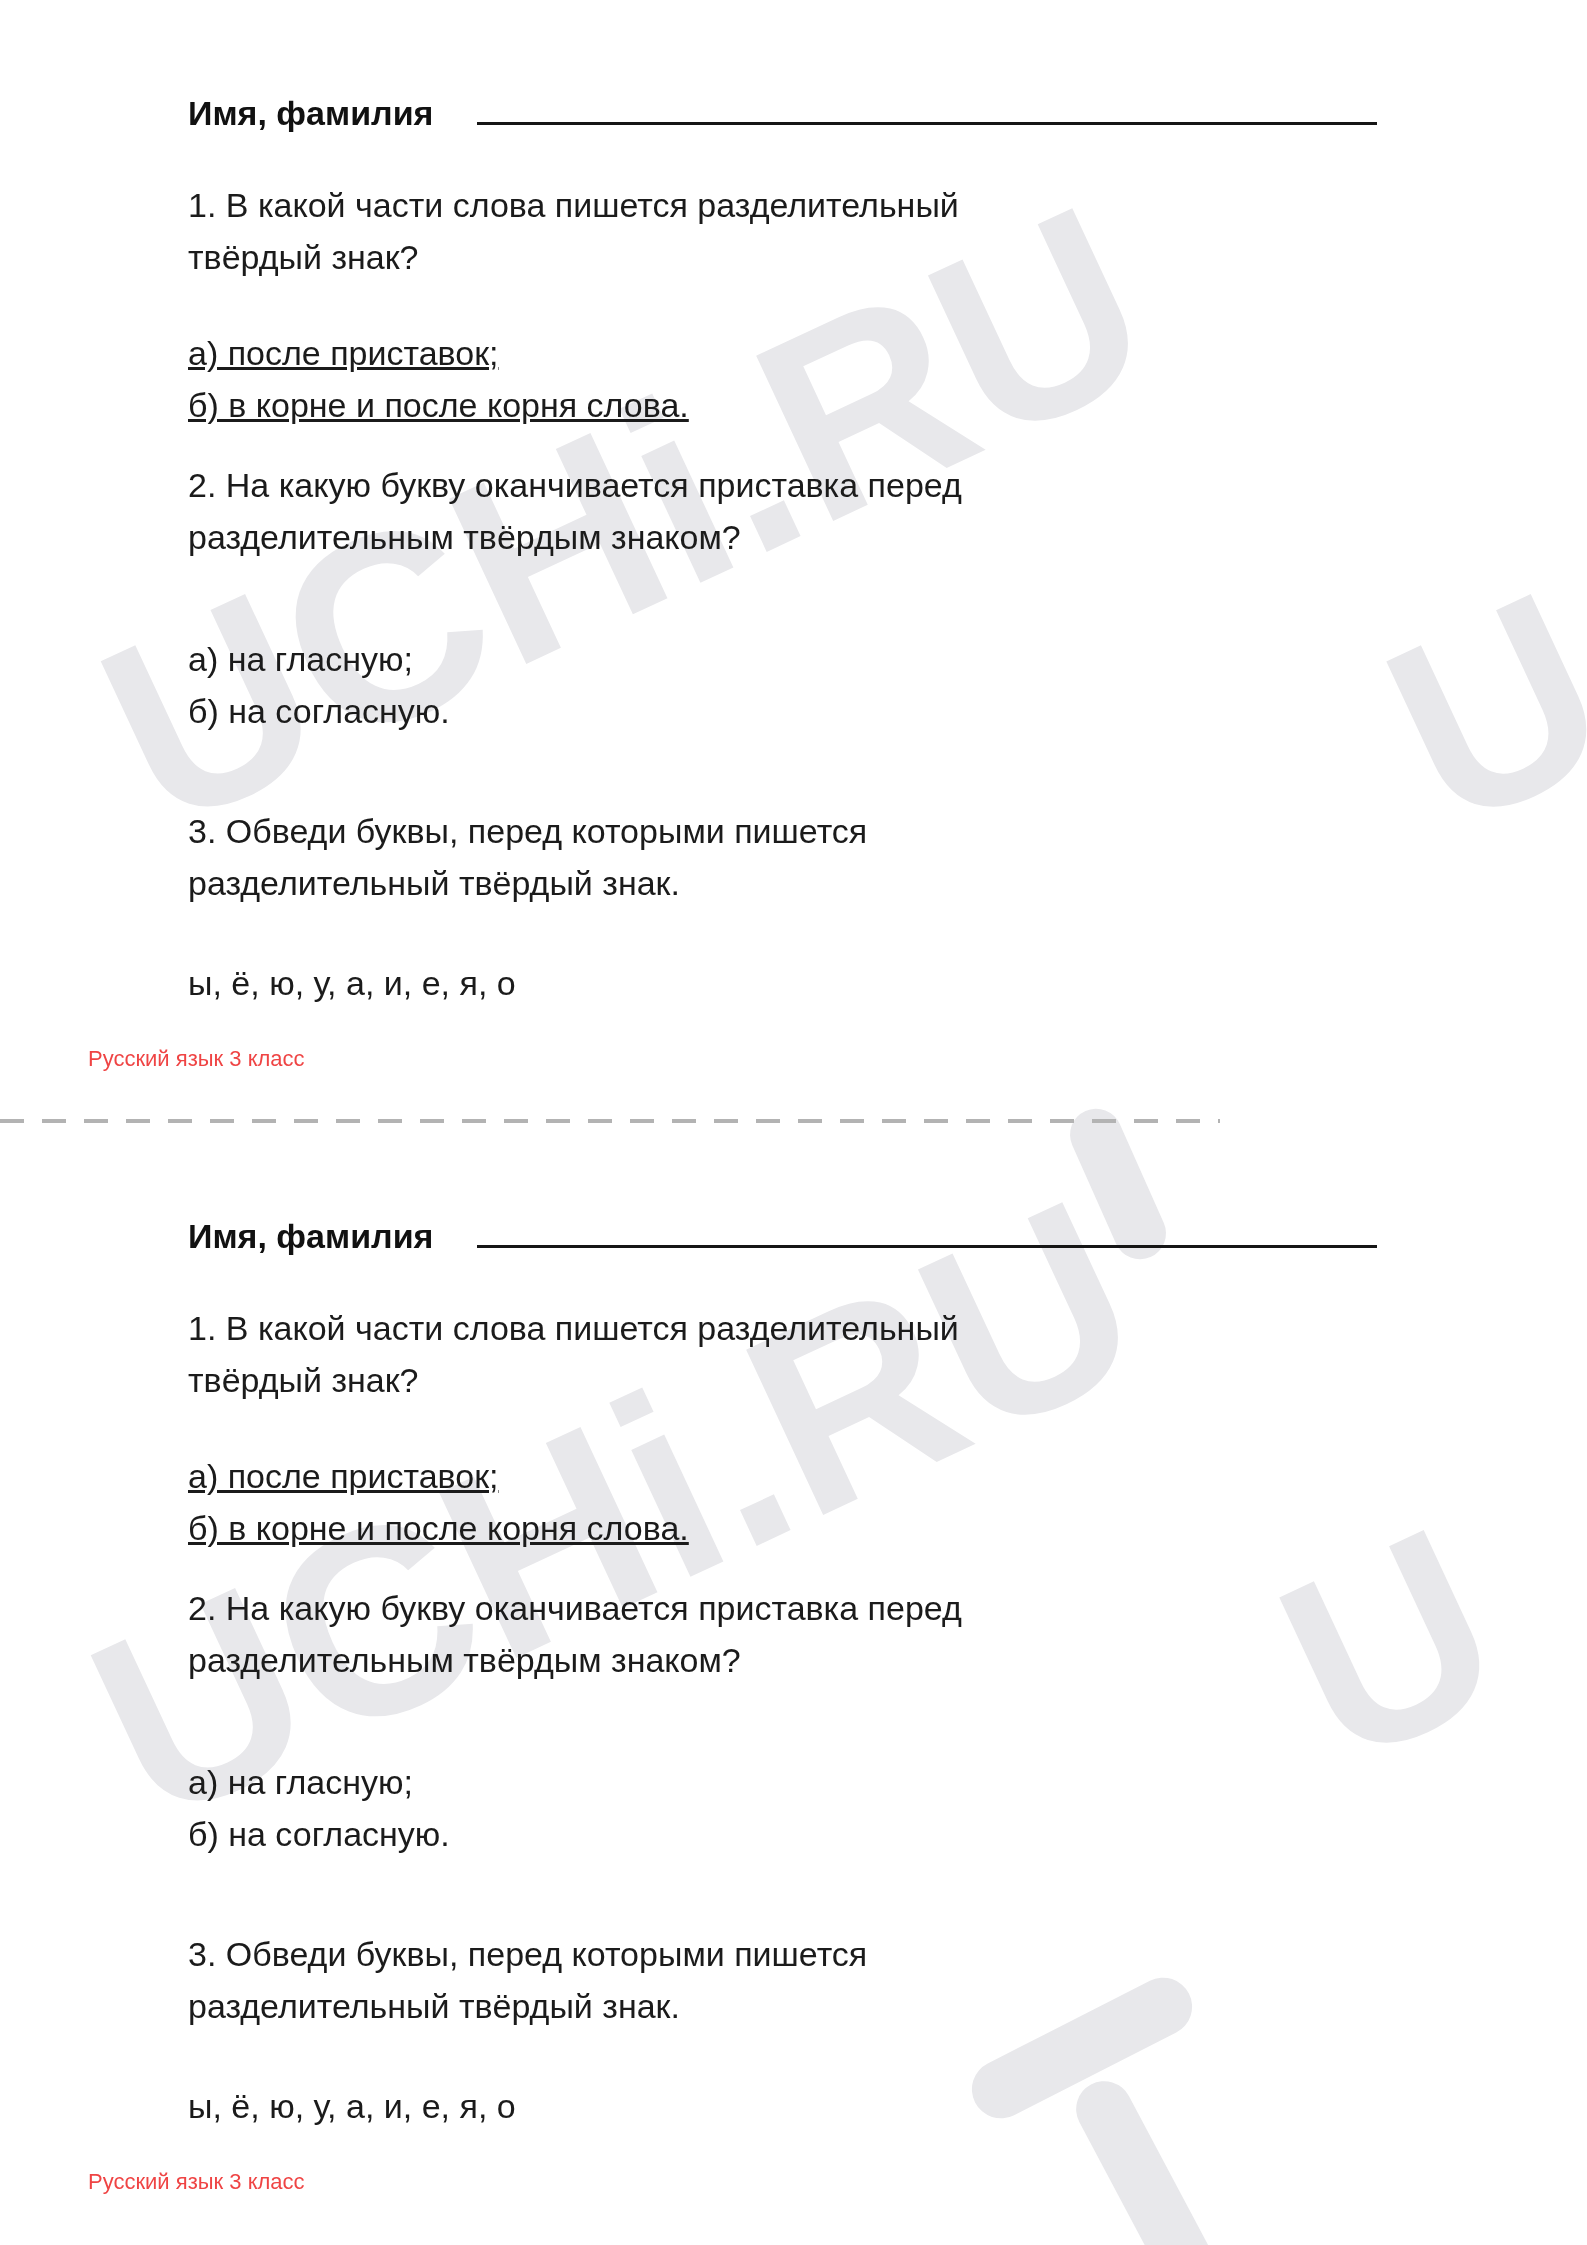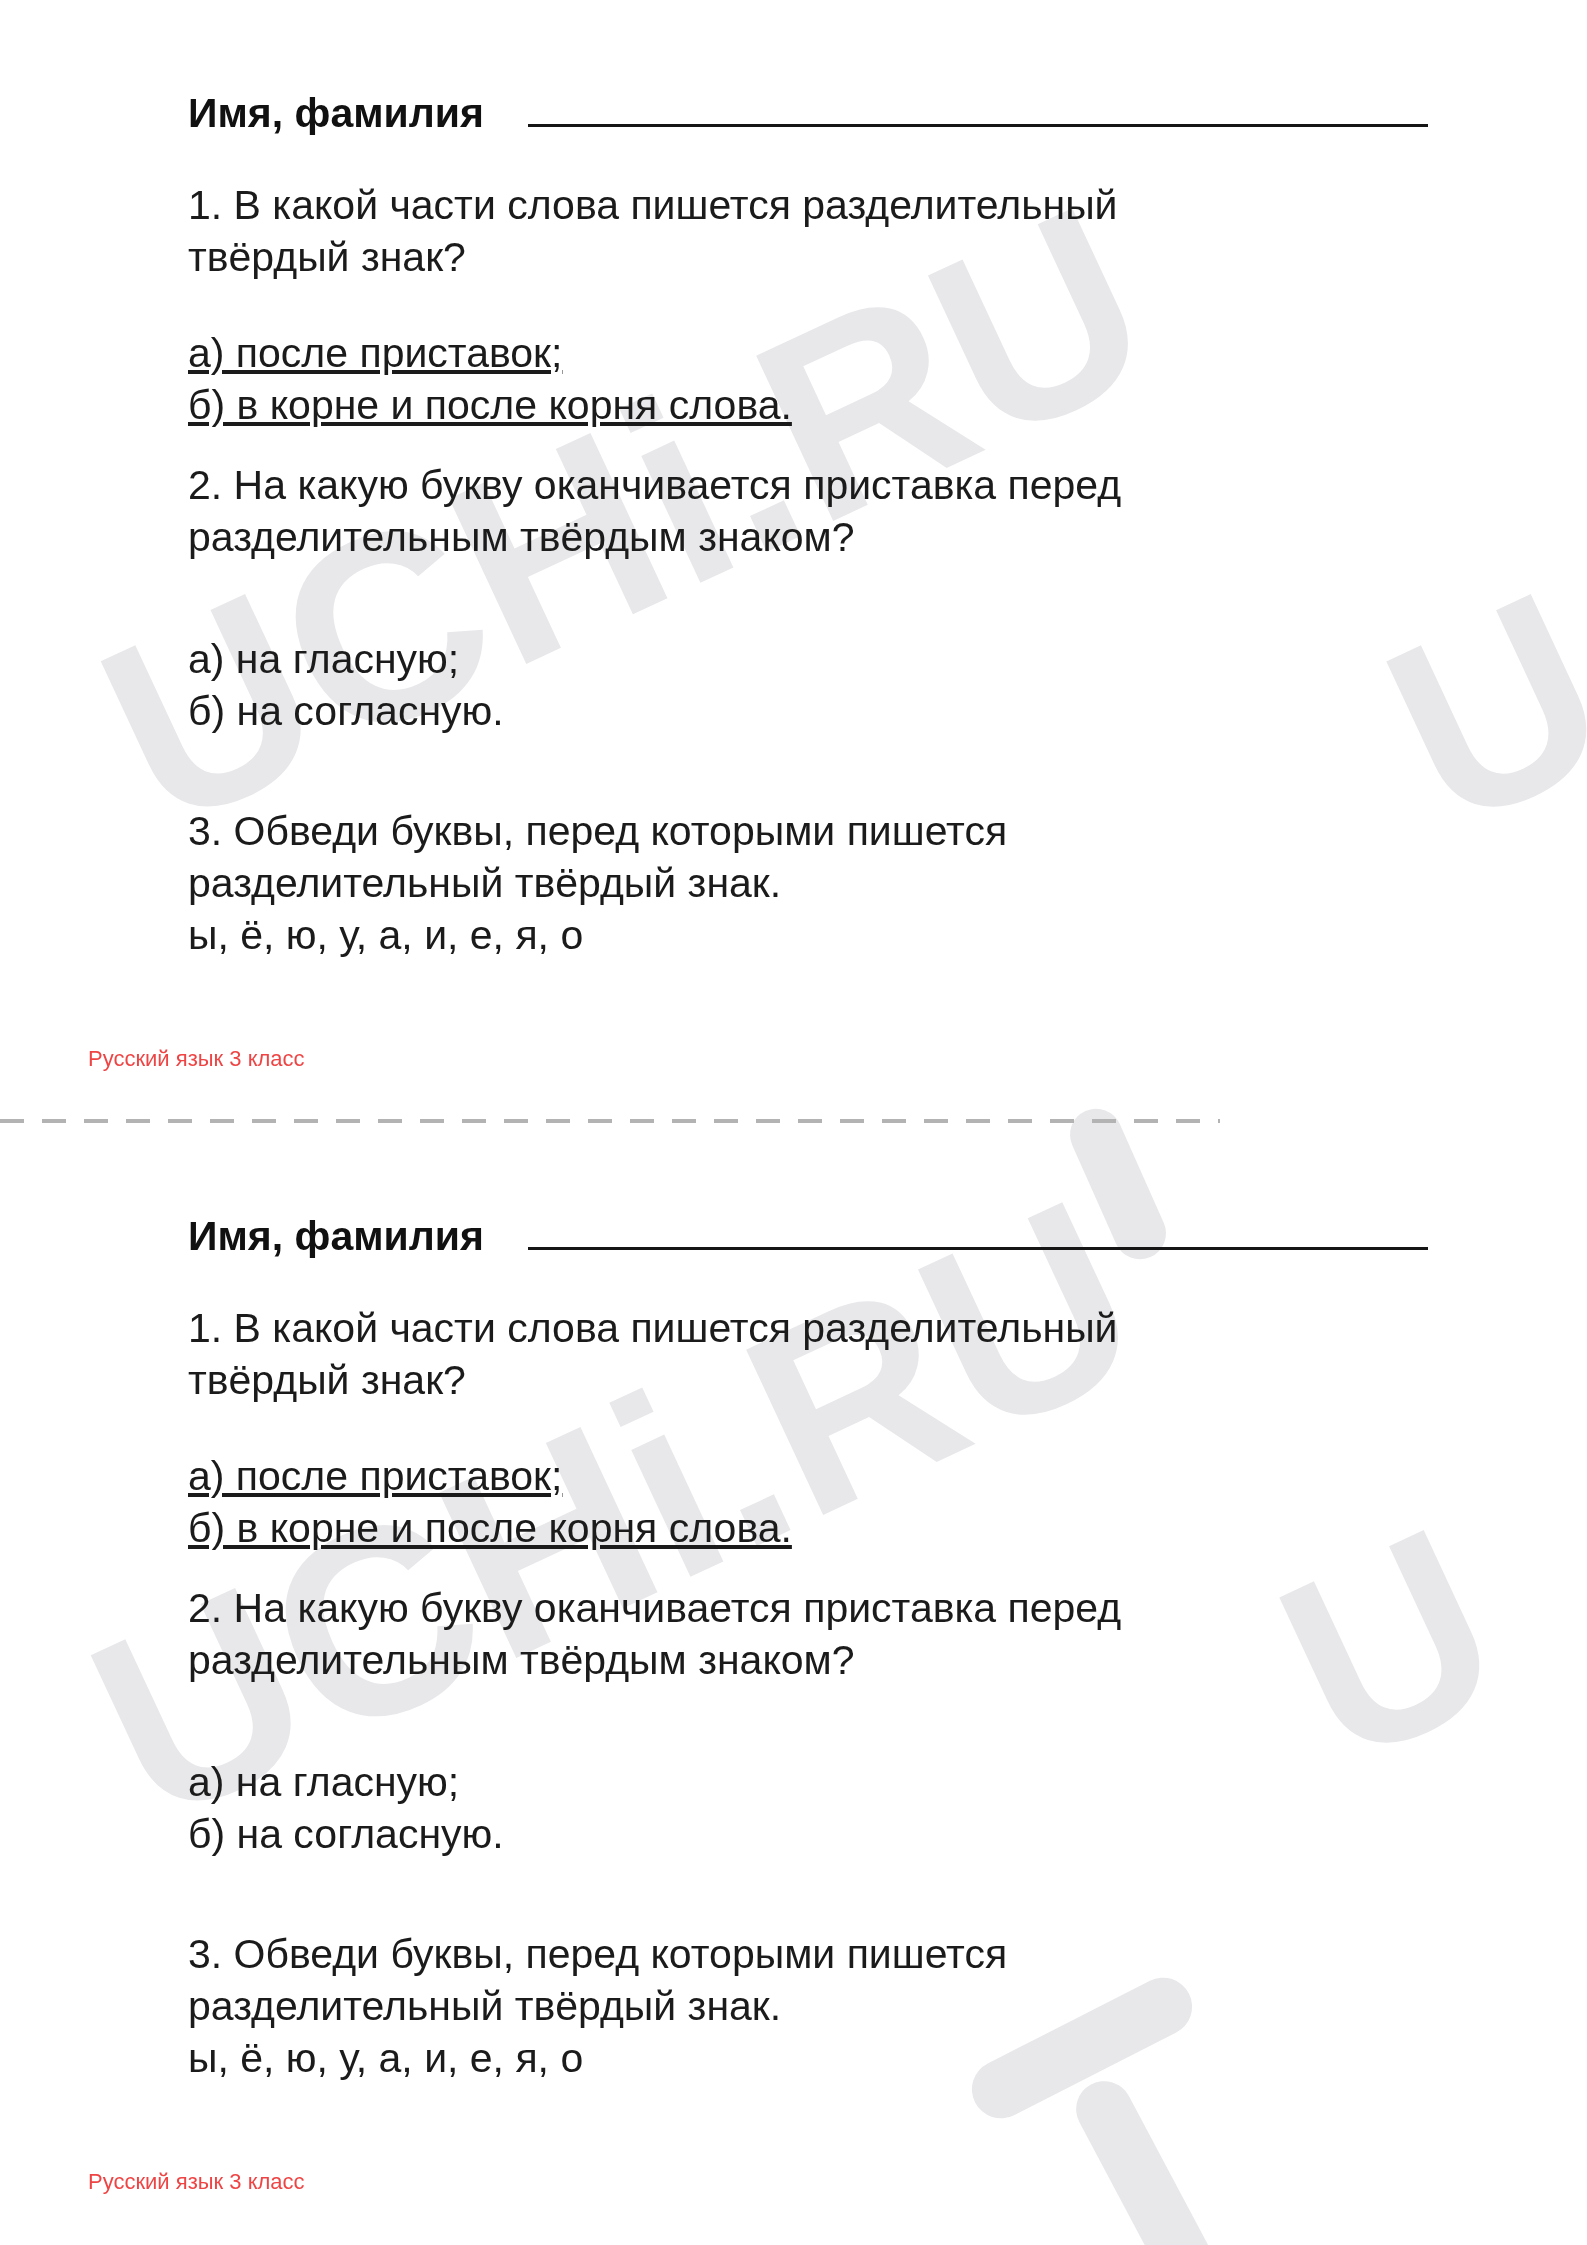--- a/index.html
+++ b/index.html
@@ -12,35 +12,35 @@
     color:#1b1b1b;
   }
   .half { position:absolute; left:0; width:100%; height:1122px; }
   .half--a { top:0; }
   .half--b { top:1123px; }
 
   
   .content {
     position:relative; z-index:2;
     padding:87px 0 0 188px;
-    font-size:41px; line-height:52px;
+    font-size:34px; line-height:52px;
   }
   .name-row { white-space:nowrap; }
   .name-label { font-weight:bold; color:#111111; }
   .name-line {
     display:inline-block; width:900px; margin-left:44px;
     border-bottom:3px solid #161616;
   }
   .para { margin:0; }
   .q1    { margin-top:40px; }
   .opts1 { margin-top:44px;text-decoration:underline; }
   .q2    { margin-top:28px; }
   .opts2 { margin-top:70px; }
   .q3    { margin-top:68px; }
-  .letters-row { }
+  .letters-row { margin-top:48px; }
   .footer {
     position:absolute; left:88px; top:1046px; z-index:2;
     font-size:22px; line-height:1.2; color:#ef4444;
   }
 
   
   .wm {
     position:absolute; z-index:1;
     color:#e8e8eb;
     font-weight:bold; font-size:265px; line-height:1;

